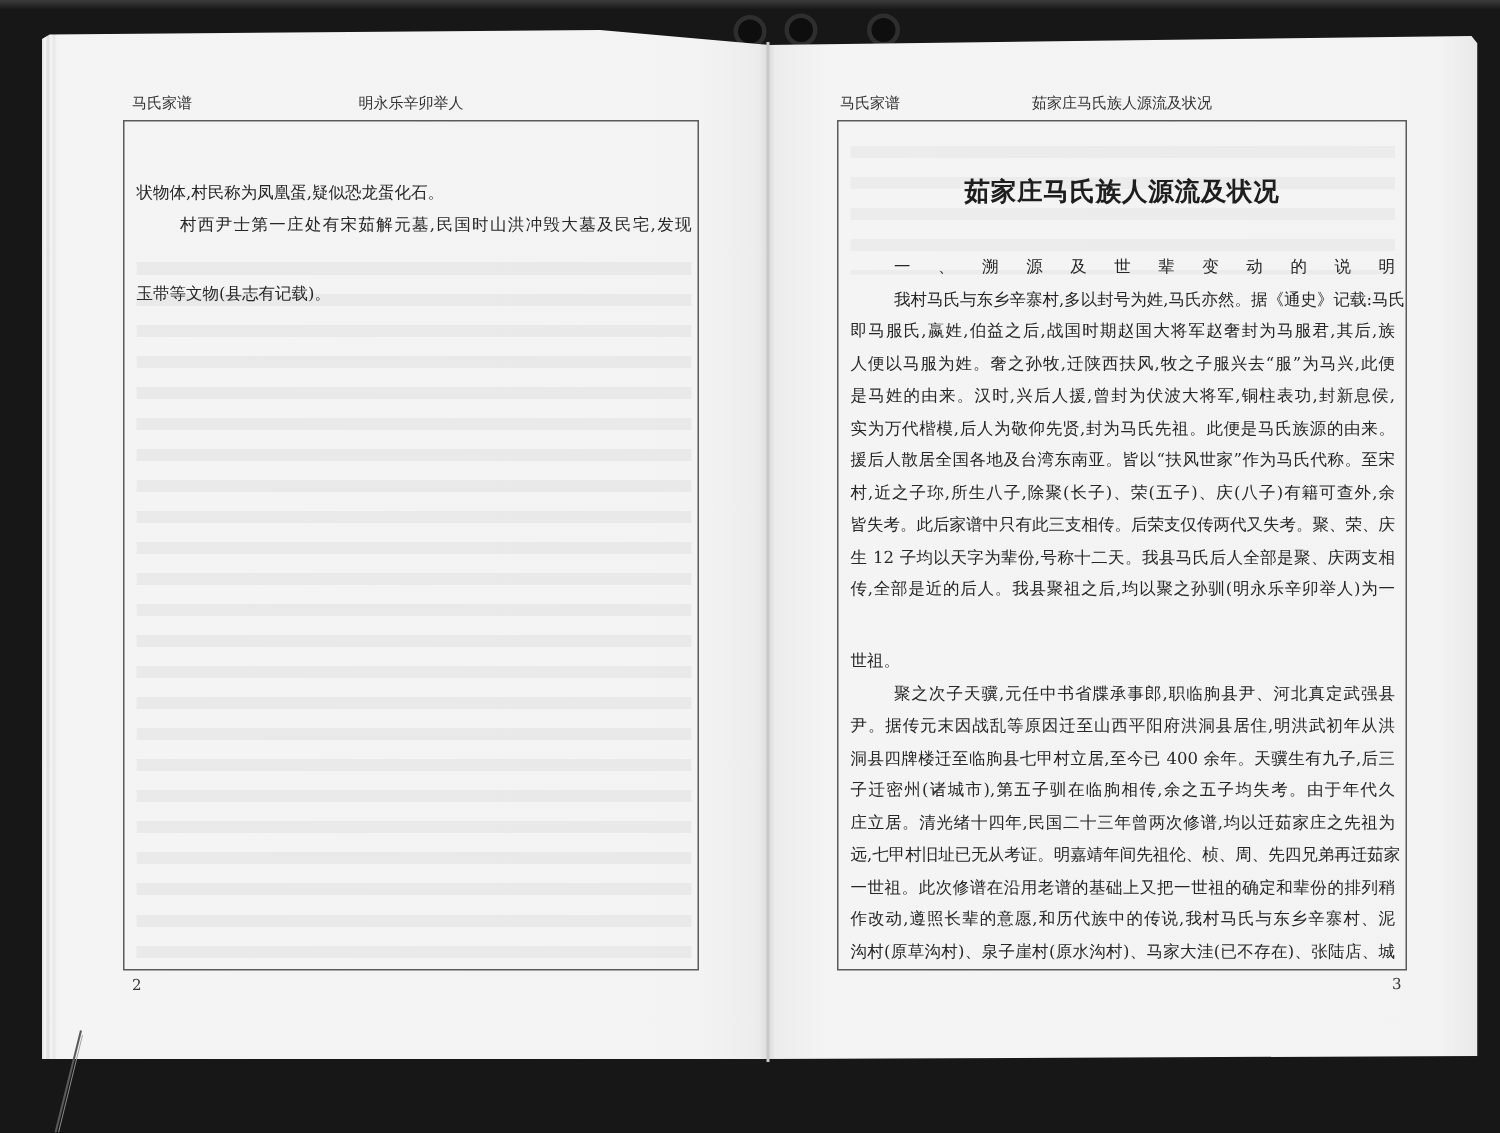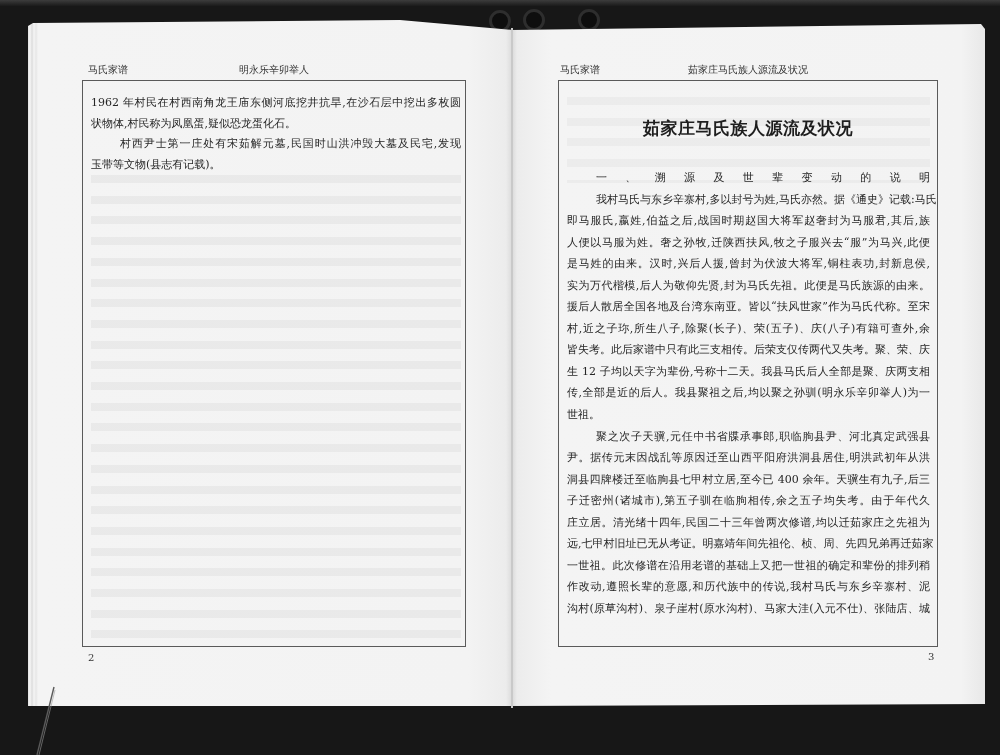--- a/index.html
+++ b/index.html
@@ -54,21 +54,21 @@
     .text-block {
       position: absolute; font-size: 11px;
       font-feature-settings: "halt" 1;
       text-spacing-trim: trim-all;
     }
     .line {
       white-space: nowrap; overflow: visible;
       text-align: justify; text-align-last: justify;
     }
     .line.indent { padding-left: 29px; }
-    .line.last { text-align: left; text-align-last: left; }
+    .line.last { text-align: left; text-align-last: left; margin-top: 26px; }
     .left-text { left: 8px; top: 12px; width: 370px; }
     .left-text .line { height: 20.7px; line-height: 20.7px; }
     .right-text { left: 8px; top: 86px; width: 363px; }
     .right-text .line { height: 21.55px; line-height: 21.55px; }
     .heading { padding-left: 29px; white-space: nowrap; }
     .title {
       position: absolute; left: 0; top: 34px; width: 100%; height: 26px;
       line-height: 26px; text-align: center;
       font-size: 17px; font-weight: bold; color: #1e1e1e; letter-spacing: 0.5px;
     }
@@ -86,21 +86,20 @@
 <div class="binding-ring" style="left:578px; top:9px;"></div>
 
 <div class="page page-left"></div>
 
 <div class="running-head" style="left:88px;">马氏家谱</div>
 <div class="running-head" style="left:82px; width:384px; text-align:center;">明永乐辛卯举人</div>
 
 <div class="frame frame-left">
   <div class="bleed" style="left:8px; top:88px; width:370px; height:470px;"></div>
   <div class="text-block left-text">
-    <div class="line">1962 年村民在村西南角龙王庙东侧河底挖井抗旱,在沙石层中挖出多枚圆</div>
     <div class="line last">状物体,村民称为凤凰蛋,疑似恐龙蛋化石。</div>
     <div class="line indent">村西尹士第一庄处有宋茹解元墓,民国时山洪冲毁大墓及民宅,发现</div>
     <div class="line last">玉带等文物(县志有记载)。</div>
   </div>
 </div>
 
 <div class="page-number" style="left:88px; top:652px;">2</div>
 
 <div class="page page-right"></div>
 <div class="spine"></div>
@@ -125,21 +124,21 @@
     <div class="line">传,全部是近的后人。我县聚祖之后,均以聚之孙驯(明永乐辛卯举人)为一</div>
     <div class="line last">世祖。</div>
     <div class="line indent">聚之次子天骥,元任中书省牒承事郎,职临朐县尹、河北真定武强县</div>
     <div class="line">尹。据传元末因战乱等原因迁至山西平阳府洪洞县居住,明洪武初年从洪</div>
     <div class="line">洞县四牌楼迁至临朐县七甲村立居,至今已 400 余年。天骥生有九子,后三</div>
     <div class="line">子迁密州(诸城市),第五子驯在临朐相传,余之五子均失考。由于年代久</div>
     <div class="line">庄立居。清光绪十四年,民国二十三年曾两次修谱,均以迁茹家庄之先祖为</div>
     <div class="line">远,七甲村旧址已无从考证。明嘉靖年间先祖伦、桢、周、先四兄弟再迁茹家</div>
     <div class="line">一世祖。此次修谱在沿用老谱的基础上又把一世祖的确定和辈份的排列稍</div>
     <div class="line">作改动,遵照长辈的意愿,和历代族中的传说,我村马氏与东乡辛寨村、泥</div>
-    <div class="line">沟村(原草沟村)、泉子崖村(原水沟村)、马家大洼(入元不仕)、张陆店、城</div>
+    <div class="line">沟村(原草沟村)、泉子崖村(原水沟村)、马家大洼(已不存在)、张陆店、城</div>
   </div>
 </div>
 
 <div class="page-number" style="left:928px; top:651px;">3</div>
 
 <svg class="overlay" width="1000" height="755">
   <line x1="54" y1="687" x2="37" y2="755" stroke="#5a5a5a" stroke-width="1.4"></line>
   <line x1="55" y1="690" x2="39" y2="755" stroke="#9a9a9a" stroke-width="0.6"></line>
 </svg>
 

